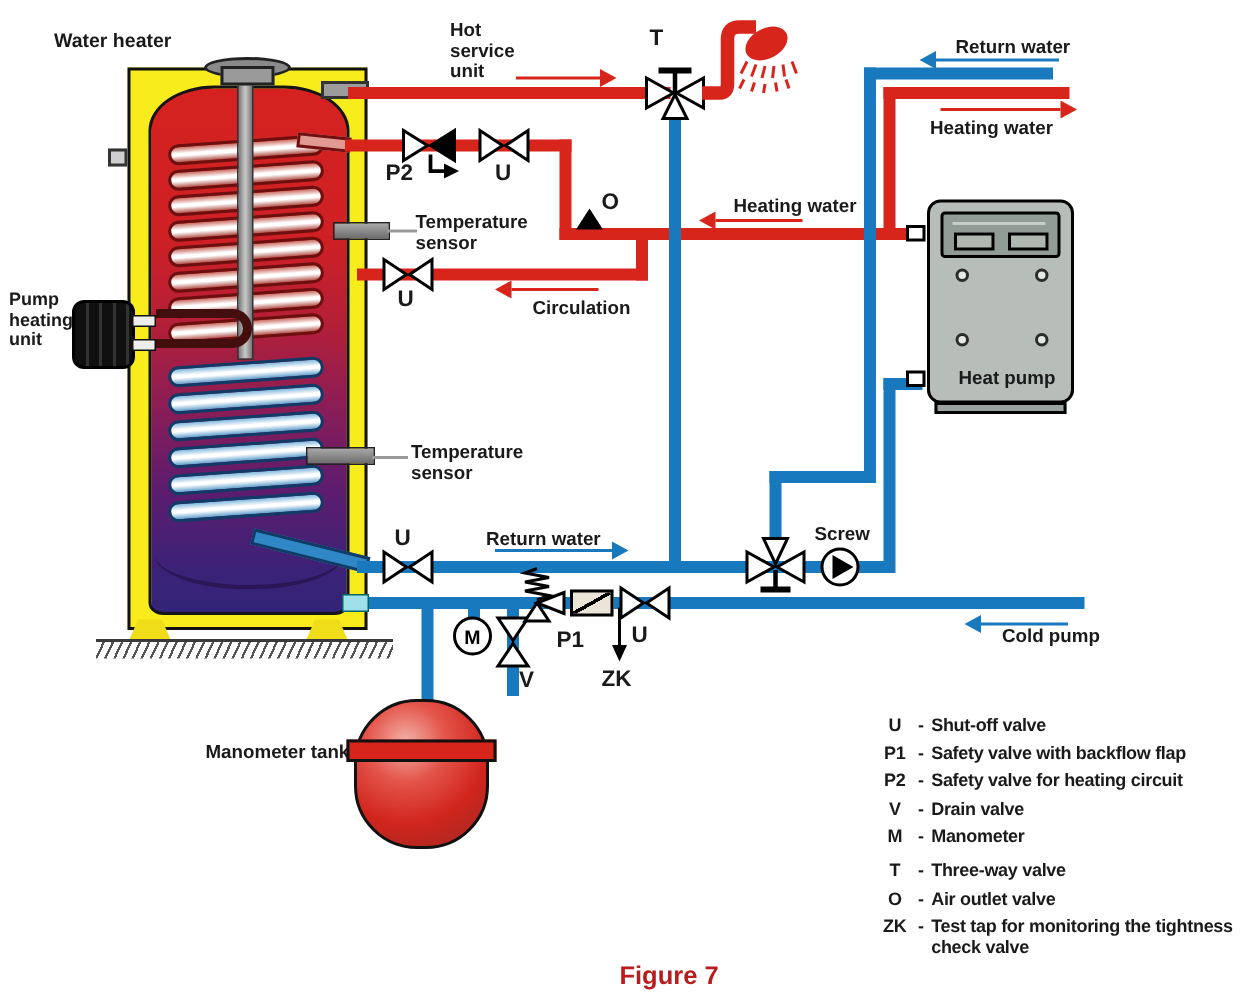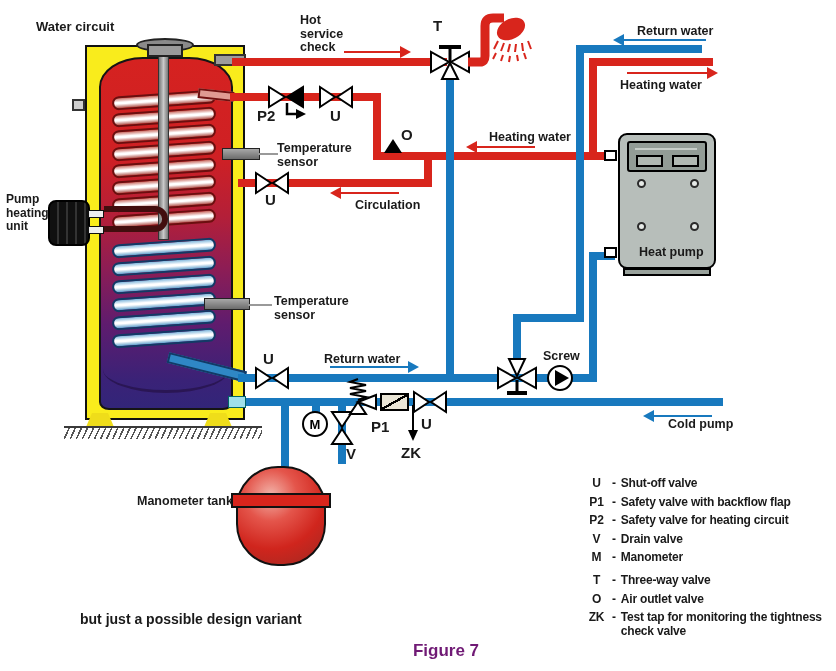--- a/index.html
+++ b/index.html
@@ -66,21 +66,21 @@
   svg.vsym{position:absolute;overflow:visible;}
   .pump-tri{width:0;height:0;border-top:8px solid transparent;border-bottom:8px solid transparent;border-left:14px solid #000;margin-left:4px;}
   
   .legend{position:absolute;left:583px;top:476px;width:256px;font-weight:bold;font-size:12px;letter-spacing:-0.2px;line-height:14px;color:#1a1a1a;}
   .lg-row{display:flex;margin-bottom:4.5px;}
   .lg-row.gap{margin-top:9px;}
   .lg-sym{width:27px;text-align:center;flex:none;}
   .lg-dash{flex:none;margin:0 5px 0 2px;}
   .lg-txt{flex:1;}
   .note{position:absolute;font-weight:bold;font-size:14px;color:#1a1a1a;white-space:nowrap;}
-  .caption{position:absolute;left:398px;top:641px;width:96px;text-align:center;font-weight:bold;font-size:17px;color:#701a75;}
+  .caption{position:absolute;left:398px;top:641px;width:96px;text-align:center;font-weight:bold;font-size:17px;color:#b91c1c;}
 </style>
 </head>
 <body>
 
 <div class="stage">
 
   <div class="casing"></div>
   <div class="innertank"></div>
   <div class="dome"></div>
 
@@ -249,27 +249,27 @@
   </div>
 
   <div class="arw red right" style="left:344px;top:51px;width:56px"></div>
   <div class="arw red left" style="left:341px;top:192px;width:58px"></div>
   <div class="arw red left" style="left:477px;top:146px;width:58px"></div>
   <div class="arw blue left" style="left:624px;top:39px;width:82px"></div>
   <div class="arw red right" style="left:627px;top:72px;width:80px"></div>
   <div class="arw blue right" style="left:330px;top:366px;width:78px"></div>
   <div class="arw blue left" style="left:654px;top:415px;width:58px"></div>
 
-  <div class="lbl" style="left:36px;top:20px;font-size:13px">Water circuit</div>
+  <div class="lbl" style="left:36px;top:20px;font-size:13px">Water heater</div>
   <div class="lbl" style="left:6px;top:193px;font-size:12px">Pump
 heating
 unit</div>
   <div class="lbl" style="left:300px;top:14px">Hot
 service
-check</div>
+unit</div>
   <div class="lbl big" style="left:433px;top:18px">T</div>
   <div class="lbl big" style="left:257px;top:108px">P2</div>
   <div class="lbl big" style="left:330px;top:108px">U</div>
   <div class="lbl big" style="left:401px;top:127px">O</div>
   <div class="lbl" style="left:277px;top:142px">Temperature
 sensor</div>
   <div class="lbl big" style="left:265px;top:192px">U</div>
   <div class="lbl" style="left:355px;top:199px">Circulation</div>
   <div class="lbl" style="left:489px;top:131px">Heating water</div>
   <div class="lbl" style="left:637px;top:25px">Return water</div>
@@ -323,16 +323,15 @@
       <span class="lg-dash">-</span>
       <span class="lg-txt">Air outlet valve</span>
     </div>
     <div class="lg-row">
       <span class="lg-sym">ZK</span>
       <span class="lg-dash">-</span>
       <span class="lg-txt">Test tap for monitoring the tightness check valve</span>
     </div>
   </div>
 
-  <div class="note" style="left:80px;top:611px">but just a possible design variant</div>
   <div class="caption">Figure 7</div>
 
 </div>
 
 </body></html>

